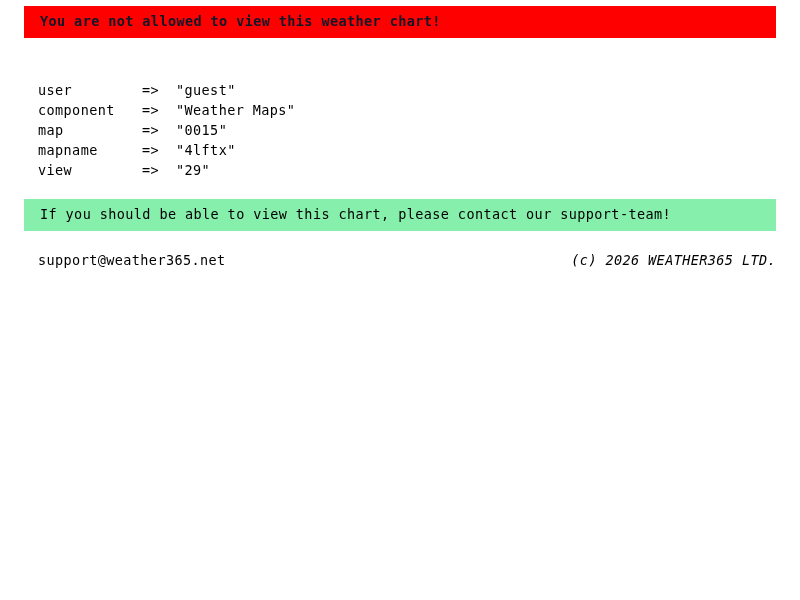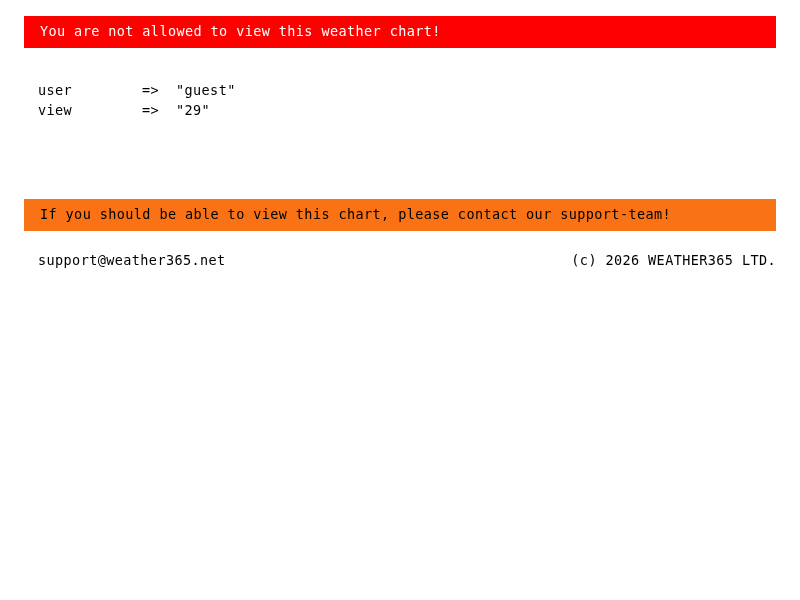--- a/index.html
+++ b/index.html
@@ -24,27 +24,28 @@
     position: absolute;
     left: 24px;
     width: 752px;
     box-sizing: border-box;
     padding: 5px 16px 7px 16px;
     font-size: 13.5px;
     line-height: 20px;
     letter-spacing: 0.4px;
   }
   .banner-error {
-    top: 16px;
+    top: 6px;
     background: #ff0000;
-    color: #ffffff;
+    color: #0f172a;
+    font-weight: bold;
   }
   .banner-info {
     top: 199px;
-    background: #f97316;
+    background: #86efac;
     color: #000000;
   }
   .banner .line {
     white-space: pre;
   }
   .params {
     position: absolute;
     left: 38px;
     top: 80px;
     border-collapse: collapse;
@@ -80,37 +81,53 @@
     display: flex;
     justify-content: space-between;
     align-items: flex-start;
     gap: 47px;
   }
   .footer .contact {
     white-space: pre;
   }
   .footer .copyright {
     white-space: pre;
+    font-style: italic;
   }
 </style>
 </head>
 <body>
 
 <div class="page">
 
   <div class="banner banner-error">
     <div class="line">You are not allowed to view this weather chart!</div>
   </div>
 
   <table class="params">
     <tbody>
       <tr>
         <td class="key">user</td>
         <td class="arrow">=&gt;</td>
         <td class="val">"guest"</td>
+      </tr>
+      <tr>
+        <td class="key">component</td>
+        <td class="arrow">=&gt;</td>
+        <td class="val">"Weather Maps"</td>
+      </tr>
+      <tr>
+        <td class="key">map</td>
+        <td class="arrow">=&gt;</td>
+        <td class="val">"0015"</td>
+      </tr>
+      <tr>
+        <td class="key">mapname</td>
+        <td class="arrow">=&gt;</td>
+        <td class="val">"4lftx"</td>
       </tr>
       <tr>
         <td class="key">view</td>
         <td class="arrow">=&gt;</td>
         <td class="val">"29"</td>
       </tr>
     </tbody>
   </table>
 
   <div class="banner banner-info">

